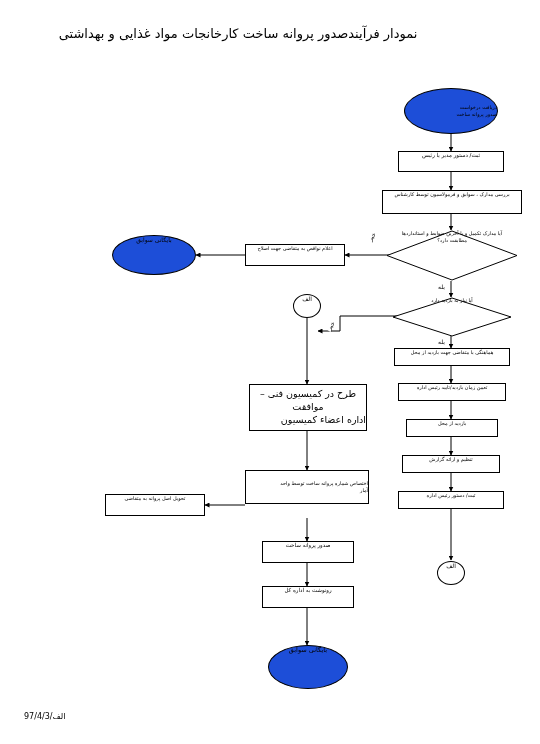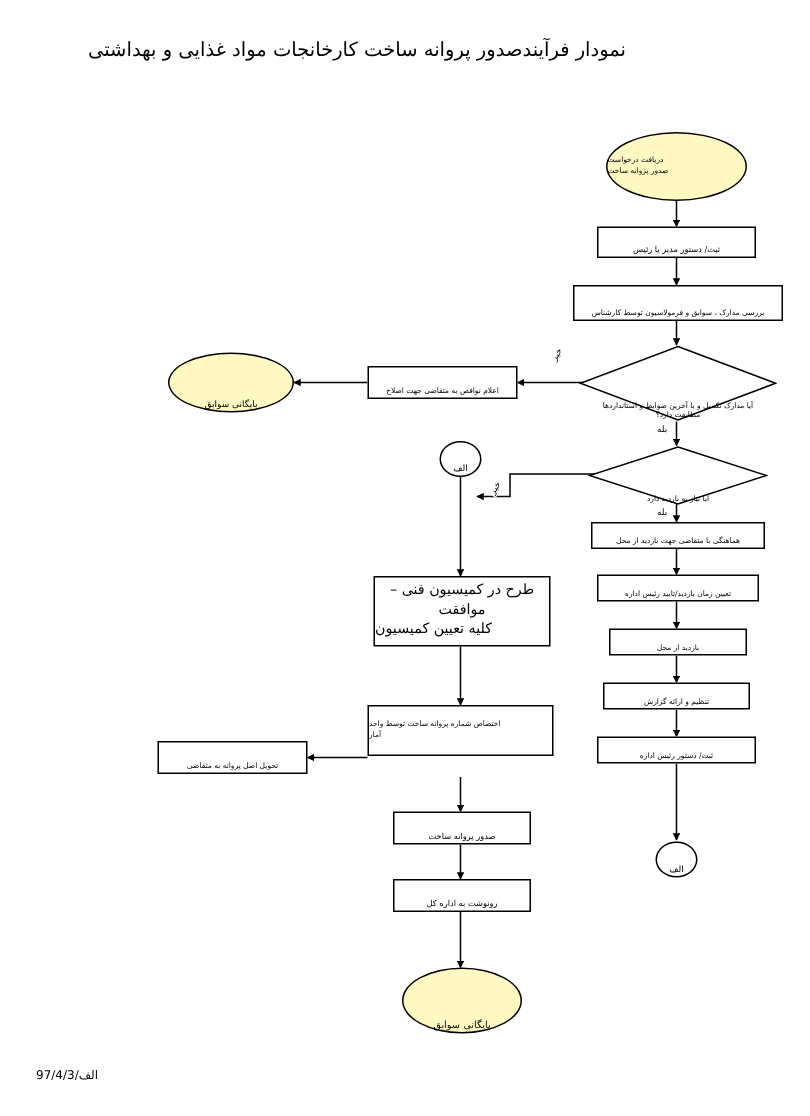--- a/index.html
+++ b/index.html
@@ -7,24 +7,24 @@
   body{
     width:540px;height:744px;
     background:#ffffff;
     font-family:"DejaVu Sans","Liberation Sans",sans-serif;
     color:#000;
     overflow:hidden;
   }
   #canvas{position:relative;width:540px;height:744px;}
   svg#wires{position:absolute;left:0;top:0;width:540px;height:744px;pointer-events:none;}
 
-  .node{position:absolute;box-sizing:border-box;display:flex;align-items:flex-end;
+  .node{position:absolute;box-sizing:border-box;display:flex;align-items:flex-start;
         justify-content:center;text-align:center;line-height:1.35;}
   .box{border:1px solid #000;background:#fff;}
-  .ellipse{border:1px solid #000;background:#fef9c3;border-radius:50%;}
+  .ellipse{border:1px solid #000;background:#1d4ed8;border-radius:50%;}
   .diamond{background:transparent;}
   .diamond .dshape{position:absolute;left:0;top:0;width:100%;height:100%;}
   .diamond .dlabel{position:relative;z-index:2;padding:0 14px;}
   .conn{border:1px solid #000;background:#fff;border-radius:50%;}
 
   .t5{font-size:5px;}
   .t55{font-size:5.5px;}
   .t6{font-size:6px;}
   .t65{font-size:6.5px;}
   .t9{font-size:9.5px;}
@@ -127,21 +127,21 @@
   <div class="node box t5" style="left:402px;top:455px;width:98px;height:18px;">تنظیم و ارائه گزارش</div>
 
   <div class="node box t5" style="left:398px;top:491px;width:106px;height:18px;">ثبت/ دستور رئیس اداره</div>
 
   <div class="node conn t6" style="left:437px;top:561px;width:28px;height:24px;">الف</div>
 
   <div class="node conn t6" style="left:293px;top:294px;width:28px;height:24px;">الف</div>
 
   <div class="node box t9" style="left:249px;top:384px;width:118px;height:47px;flex-direction:column;">
     <span>طرح در کمیسیون فنی – موافقت</span>
-    <span>کلیه تعیین کمیسیون</span>
+    <span>اداره اعضاء کمیسیون</span>
   </div>
 
   <div class="node box t5" style="left:245px;top:470px;width:124px;height:34px;flex-direction:column;">
     <span>اختصاص شماره پروانه ساخت توسط واحد</span>
     <span>آمار</span>
   </div>
 
   <div class="node box t5" style="left:105px;top:494px;width:100px;height:22px;">تحویل اصل پروانه به متقاضی</div>
 
   <div class="node box t55" style="left:262px;top:541px;width:92px;height:22px;">صدور پروانه ساخت</div>

